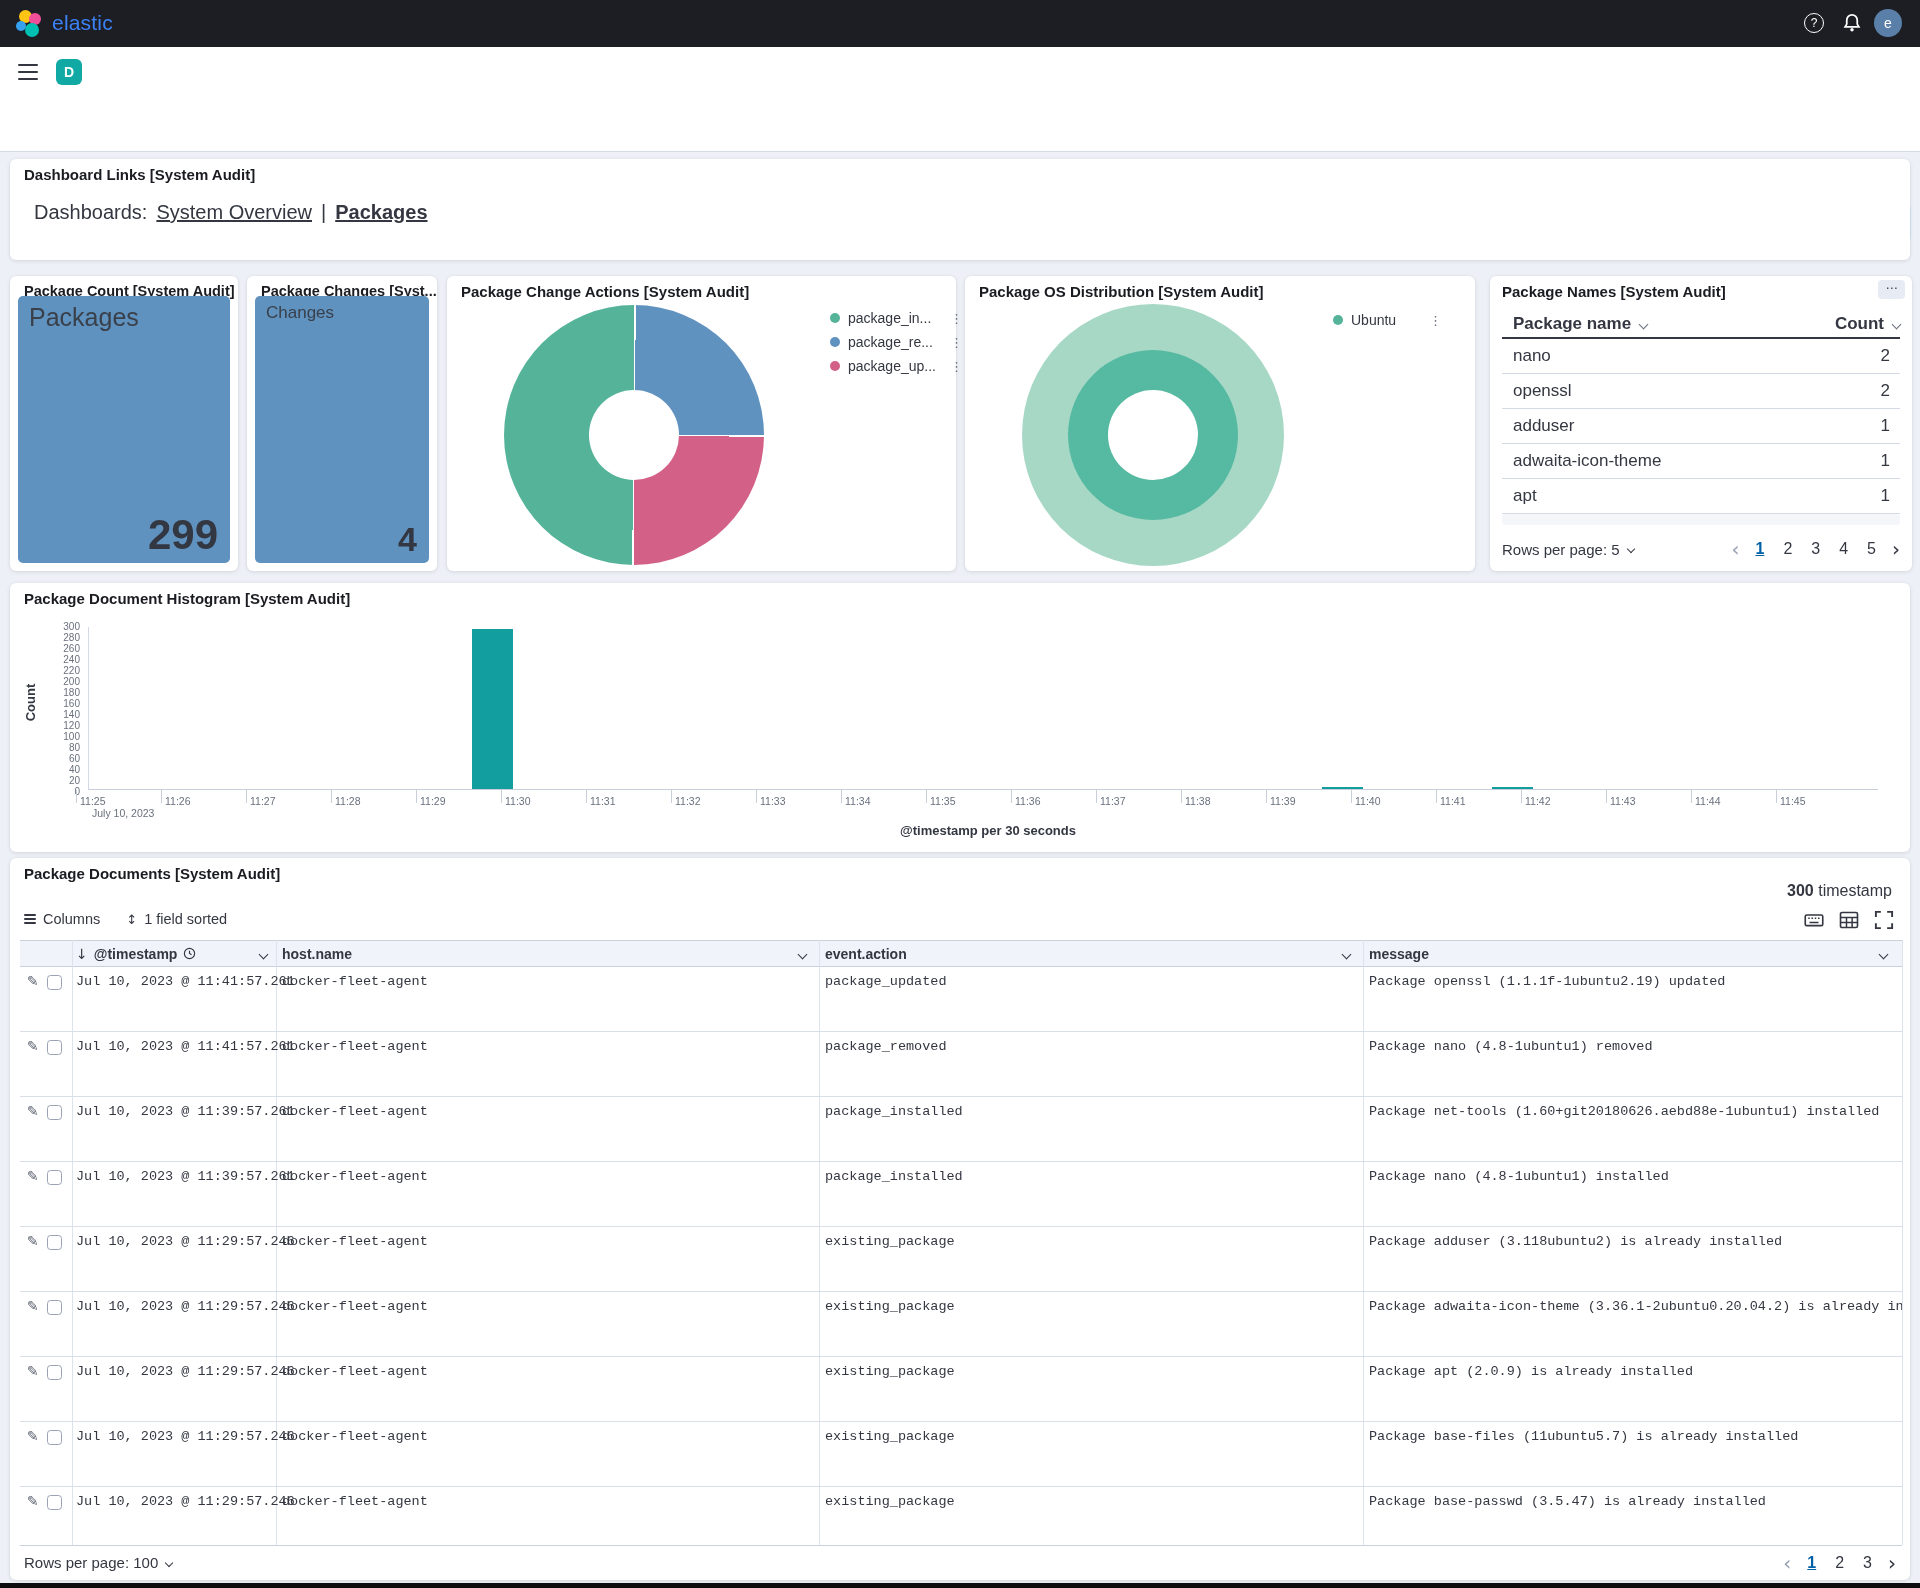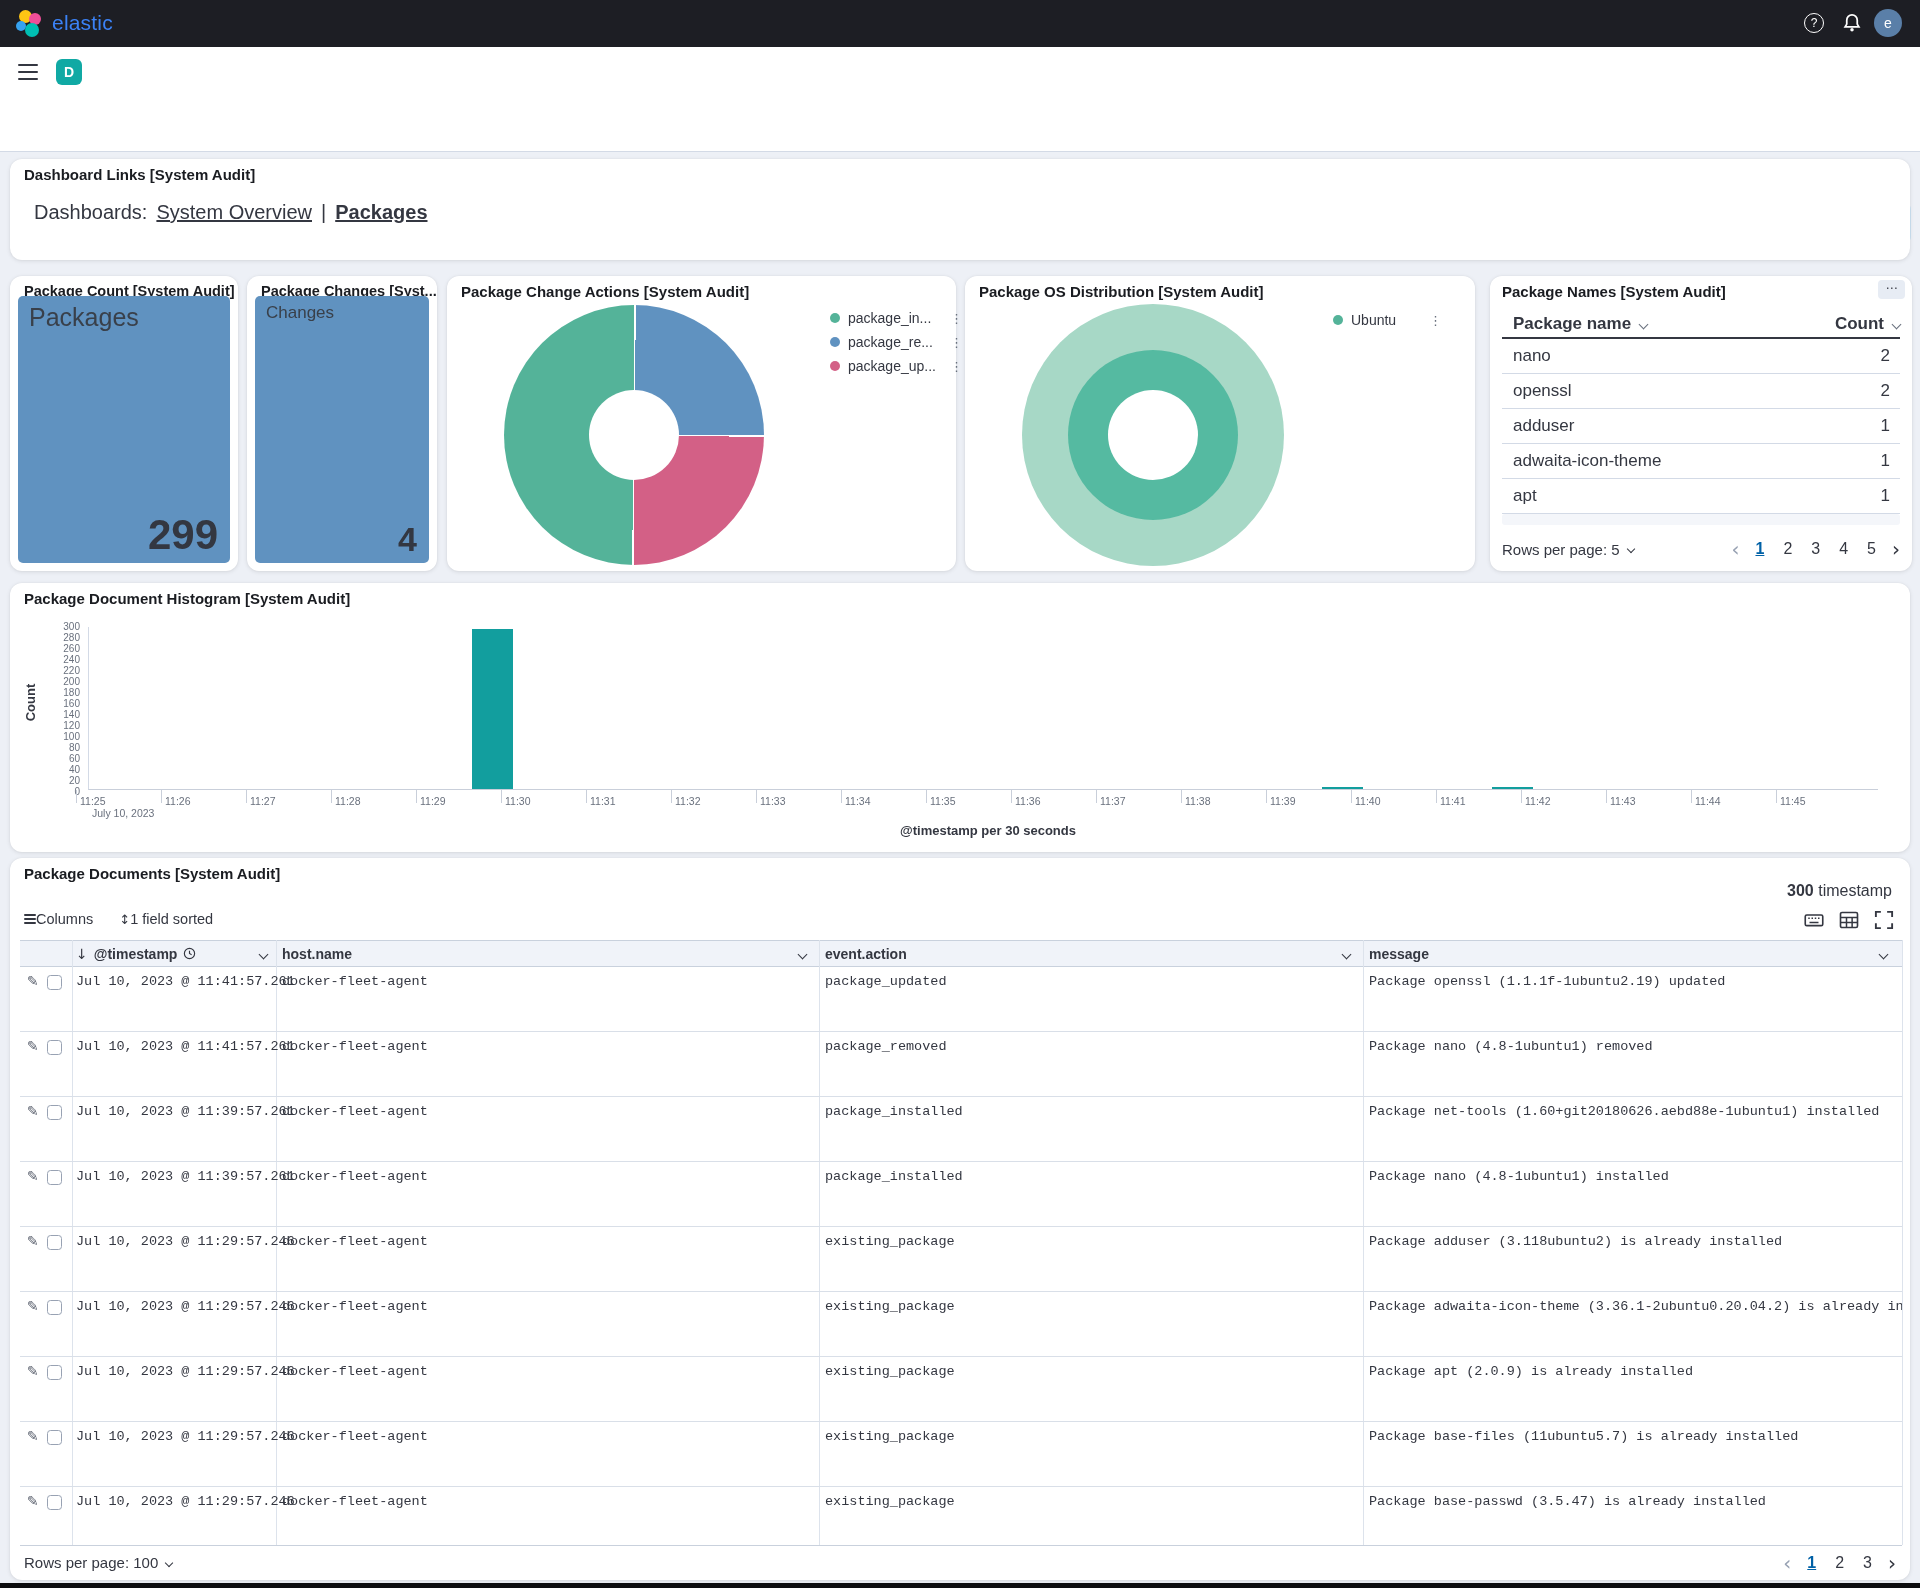--- a/index.html
+++ b/index.html
@@ -1,19 +1,19 @@
 <!DOCTYPE html>
 <html><head>
 <meta charset="utf-8">
 <style>
   *{margin:0;padding:0;box-sizing:border-box}
   body{font-family:"Liberation Sans",sans-serif;background:#c9ced8}
   #screen{position:relative;width:1920px;height:1588px;background:#EDF0F6;overflow:hidden;color:#343741;font-family:"Liberation Sans",sans-serif}
   .abs{position:absolute}
-  .panel{position:absolute;background:#fff;border-radius:12px;box-shadow:0 1px 4px rgba(0,0,0,.10),0 0 2px rgba(0,0,0,.05)}
+  .panel{position:absolute;background:#fff;border-radius:6px;box-shadow:0 1px 4px rgba(0,0,0,.10),0 0 2px rgba(0,0,0,.05)}
   .ptitle{position:absolute;left:14px;top:7px;font-size:15px;font-weight:700;color:#1a1c21;white-space:nowrap}
   .chv{display:inline-block;width:7px;height:7px;border-right:1.6px solid currentColor;border-bottom:1.6px solid currentColor;transform:rotate(45deg);flex:none}
   .ico{font-family:"DejaVu Sans",sans-serif;font-style:normal}
   svg{display:block}
   
   #topbar{position:absolute;left:0;top:0;width:1920px;height:47px;background:#1D1E24}
   #logo{position:absolute;left:16px;top:10px;width:28px;height:27px}
   #logo i{position:absolute;border-radius:50%}
   #logotext{position:absolute;left:52px;top:11px;color:#3b82f6;font-size:21px;font-weight:500;letter-spacing:.2px}
   #hsearch{position:absolute;left:653px;top:8px;width:607px;height:31px;background:#131417;border:1px solid #4a4f5b;border-radius:6px;display:flex;align-items:center;padding:0 10px;color:#9aa5b8}
@@ -84,21 +84,21 @@
   #xticks{position:absolute;left:66px;top:207px;width:1790px;height:30px}
   .xtick{position:absolute;top:0}
   .xtick i{position:absolute;left:0;top:0;height:13px;border-left:1px solid #C9CFDA}
   .xtick span{position:absolute;left:4px;top:5px;font-size:10.5px;color:#69707D;white-space:nowrap}
   #histdate{position:absolute;left:82px;top:224px;font-size:10.5px;color:#69707D}
   #ylab{position:absolute;left:-20px;top:112px;width:80px;text-align:center;transform:rotate(-90deg);font-size:13px;font-weight:700;color:#343741}
   #xlab{position:absolute;left:478px;top:240px;width:1000px;text-align:center;font-size:13px;font-weight:700;color:#343741}
   
   #doccount{position:absolute;right:18px;top:24px;font-size:16px;color:#343741}
   #dtoolbar{position:absolute;left:14px;top:53px;display:flex;gap:26px;align-items:center;font-size:14.5px;color:#343741}
-  .tbtn{display:flex;align-items:center;cursor:pointer}
+  .tbtn{display:flex;align-items:center;gap:7px;cursor:pointer}
   .colico{display:flex;flex-direction:column;gap:2px}
   .colico i{width:12px;height:2px;background:#343741;border-radius:1px}
   #dtools-r{position:absolute;right:16px;top:52px;display:flex;gap:15px;color:#343741}
   #dtools-r .tico{cursor:pointer}
   #dghead{position:absolute;left:10px;top:82px;width:1882px;height:27px;background:#F0F3F9;border-top:1px solid #C9D1DD;border-bottom:1px solid #C9D1DD;font-size:14px;font-weight:700;color:#343741}
   #dghead .hc{position:absolute;top:0;height:100%;display:flex;align-items:center;gap:6px}
   #dghead .cchv{position:absolute;top:10px;color:#343741;cursor:pointer}
   .vline{position:absolute;top:82px;height:605px;border-left:1px solid #DDE3EC}
   #dgrows{position:absolute;left:10px;top:109px;width:1882px;height:578px;overflow:hidden}
   .drow{position:relative;height:65px;border-bottom:1px solid #D9DFE8;font-family:"Liberation Mono","DejaVu Sans Mono",monospace;font-size:13.5px;color:#343741}

